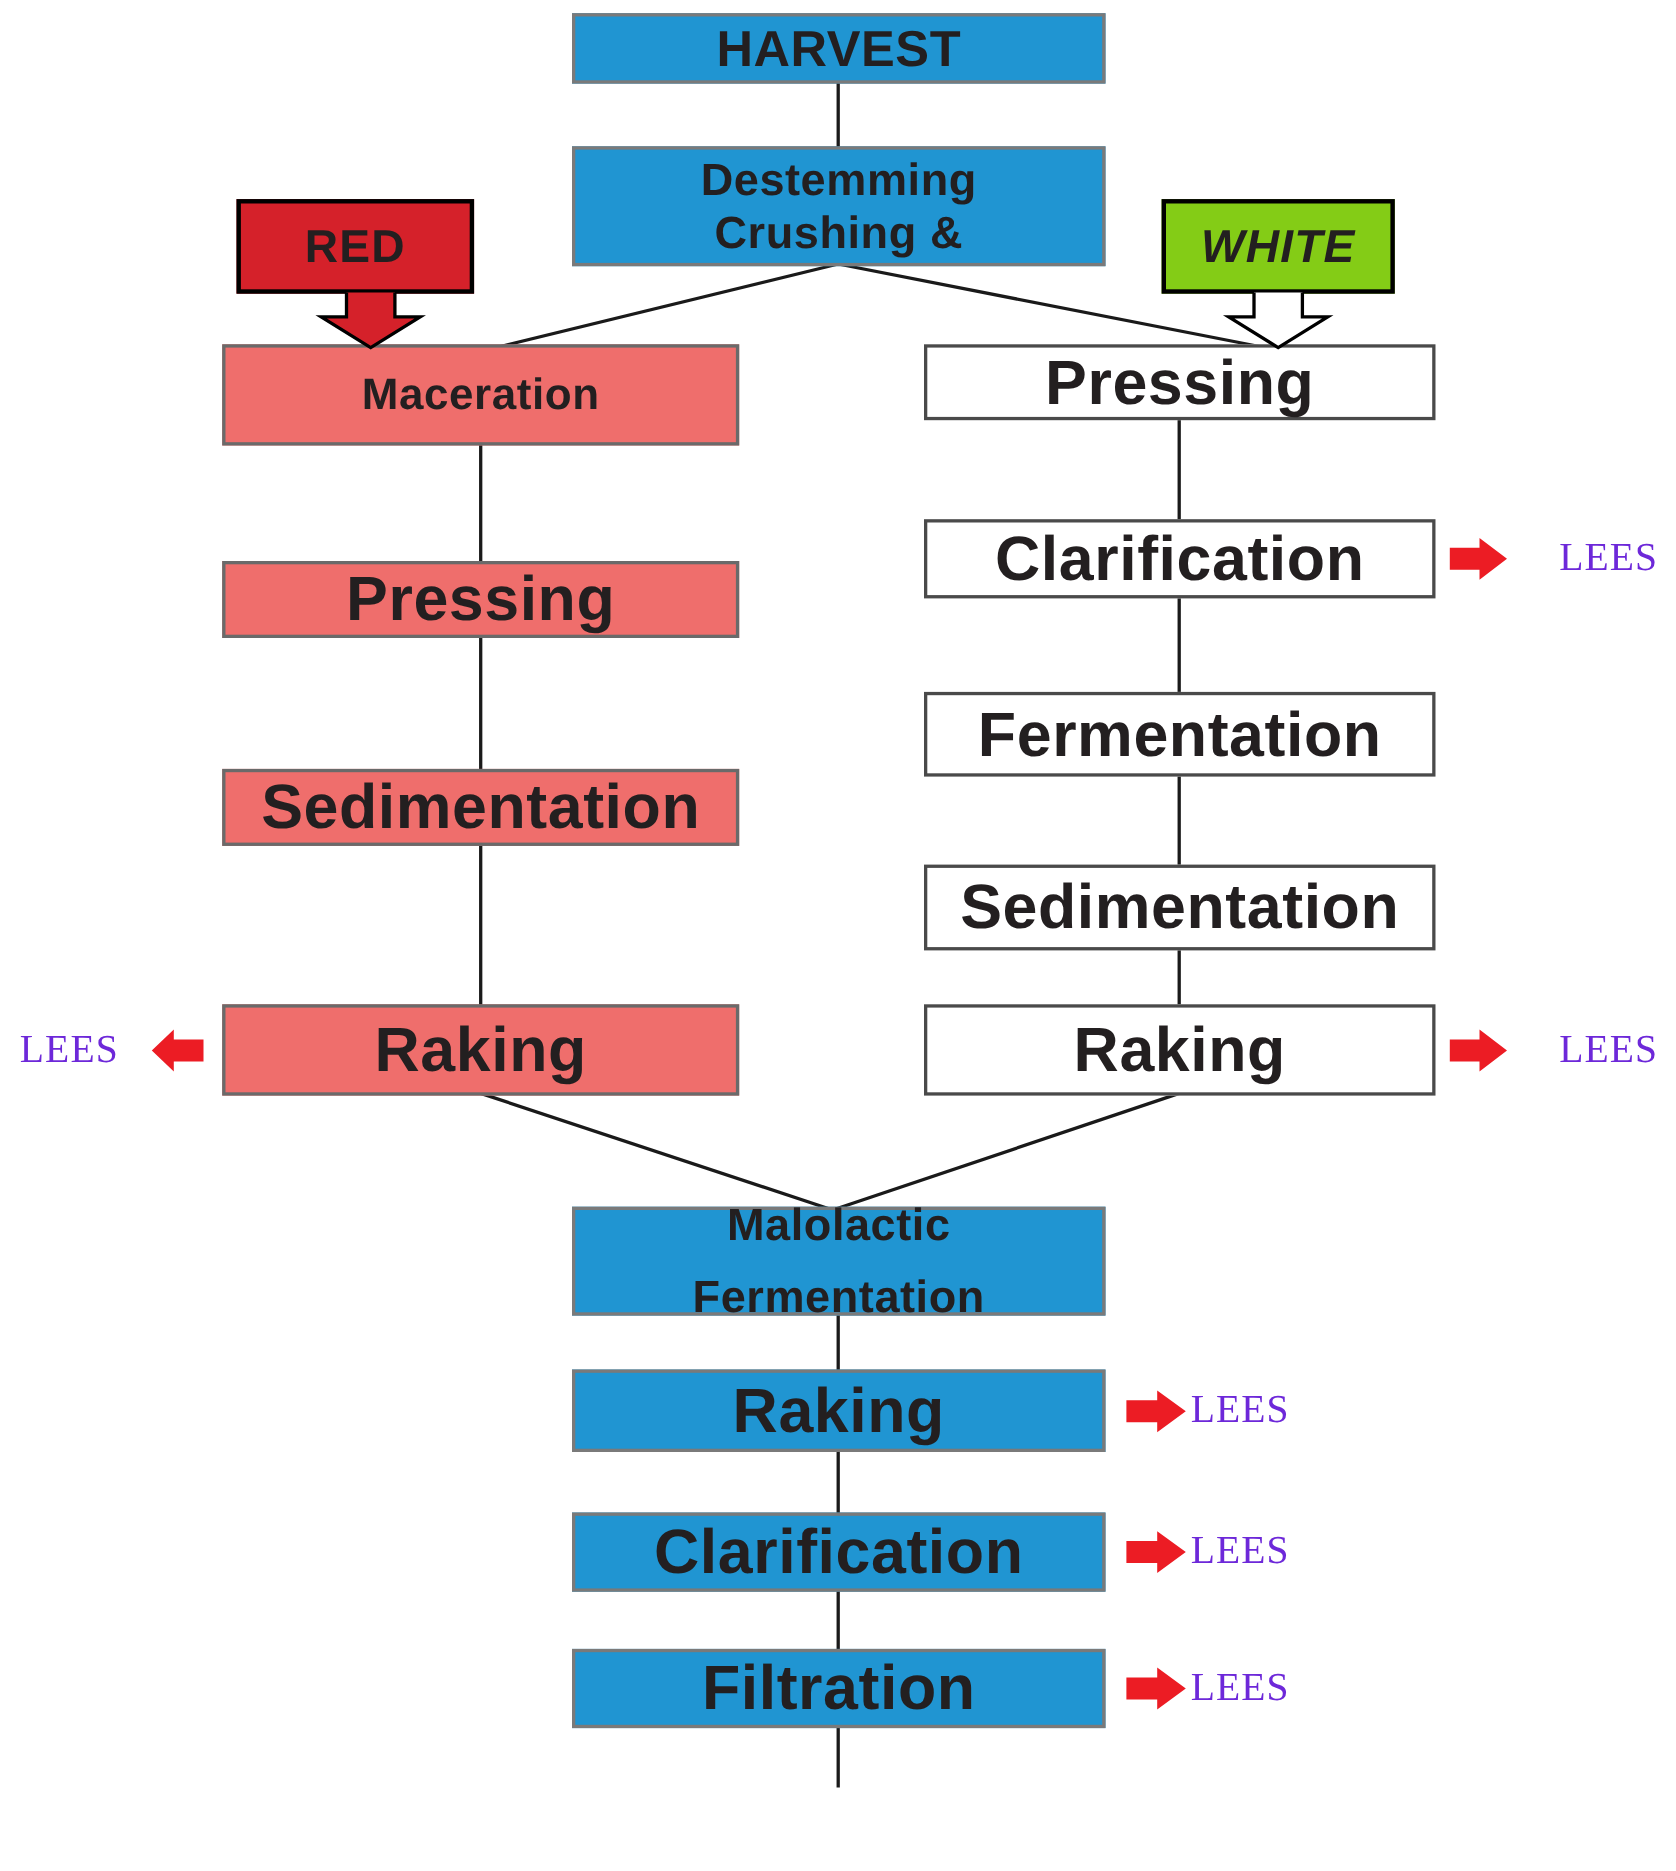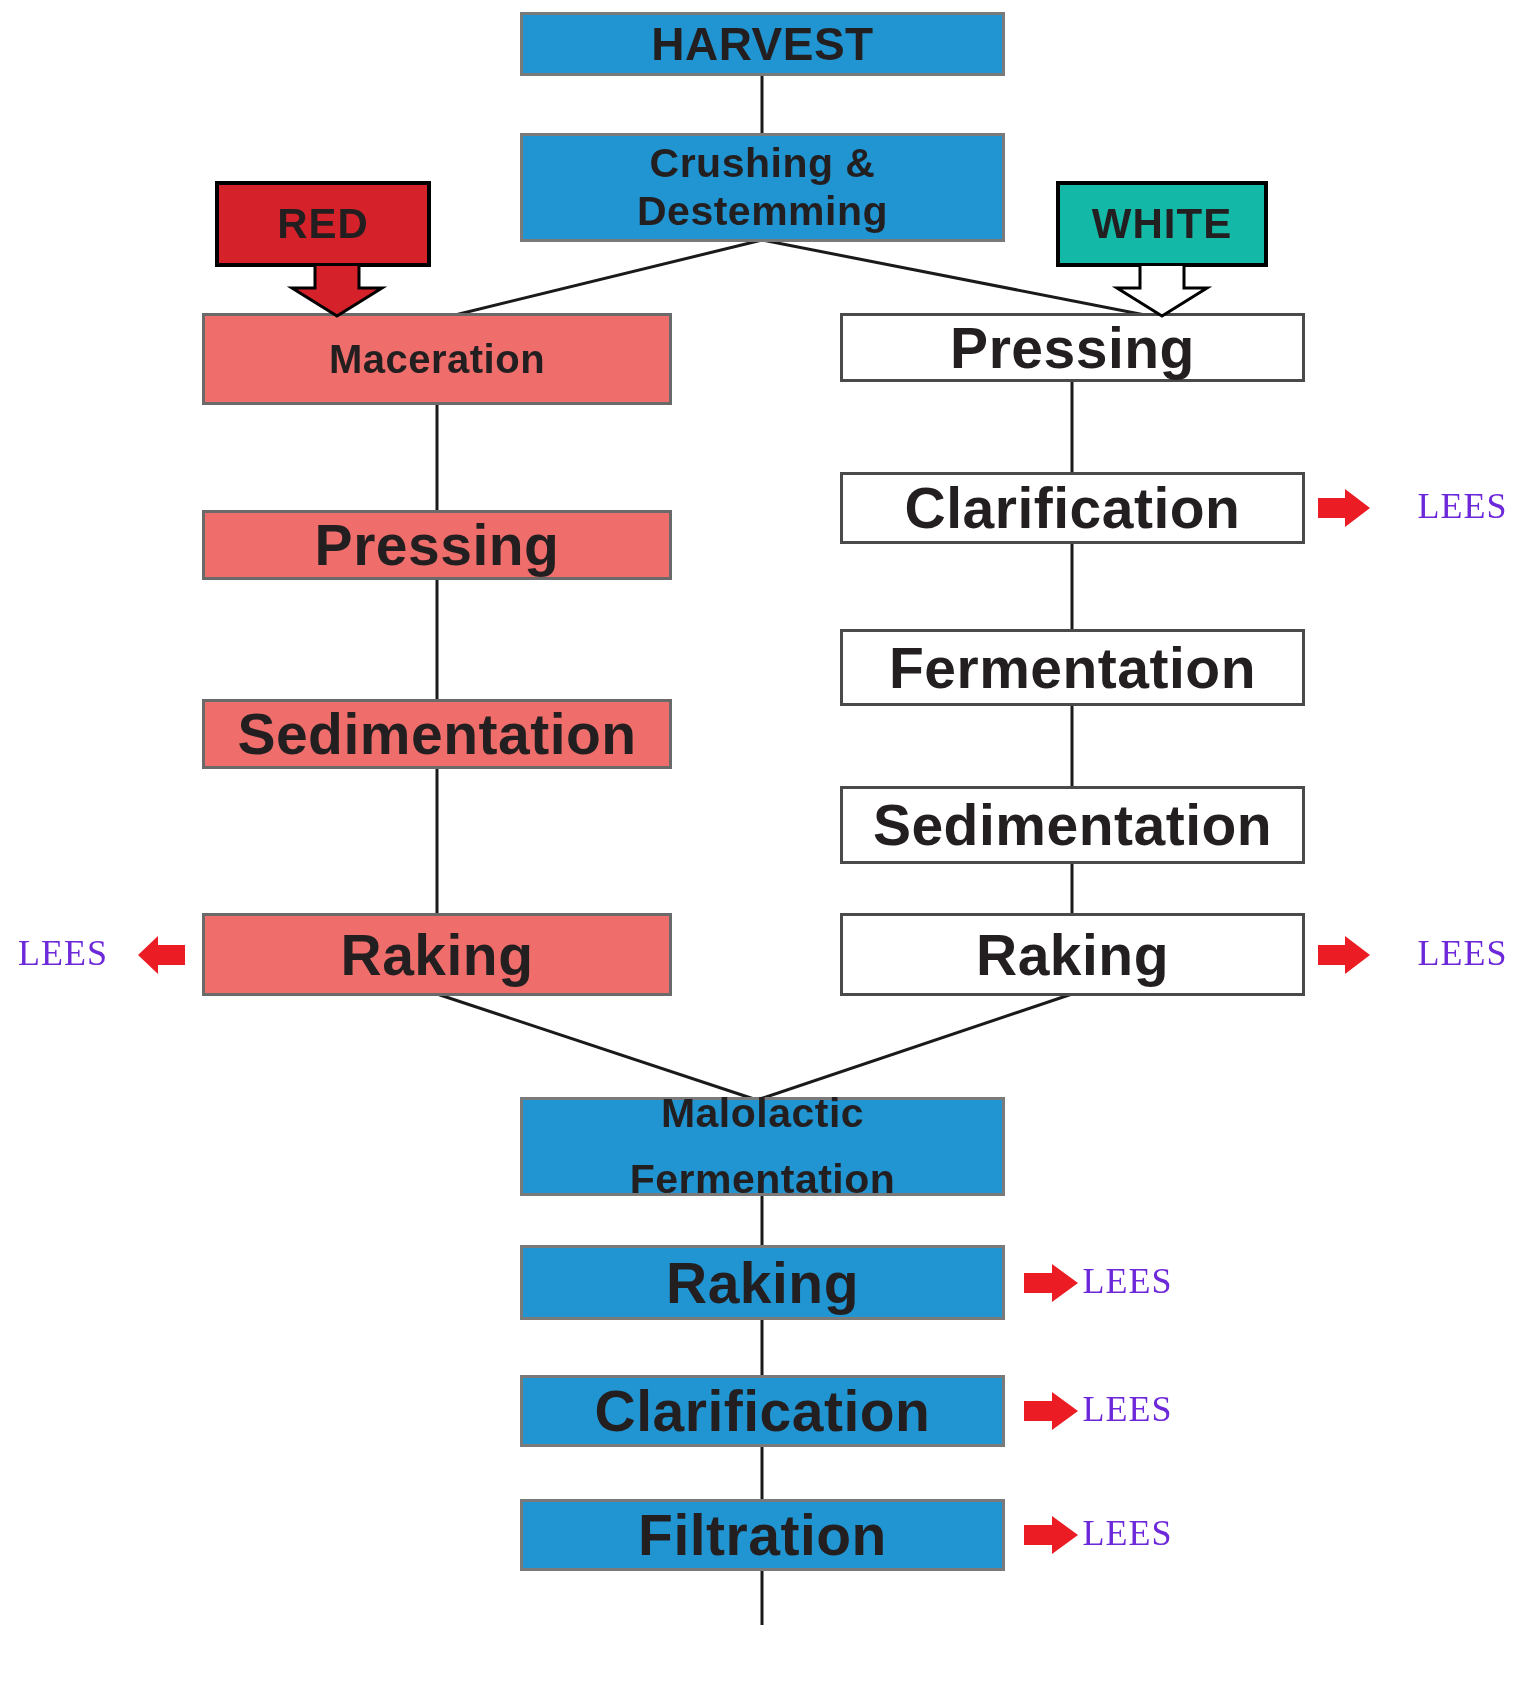--- a/index.html
+++ b/index.html
@@ -22,21 +22,21 @@
     font-weight:bold;
     color:#231f20;
     z-index:2;
     letter-spacing:0.5px;
   }
   .blue{background:#2095d2;border:3px solid #7a7a7a;}
   .salmon{background:#ef6e6c;border:3px solid #6a6a6a;}
   .whitebox{background:#ffffff;border:3px solid #4a4a4a;}
   .tag{border:4px solid #000000;}
   .tag.redfill{background:#d5212a;}
-  .tag.whitefill{background:#14b8a6;}
+  .tag.whitefill{background:#84cc16;font-style:italic;}
   .single{font-size:57px;}
   .twoline{font-size:41px;line-height:1.15;}
   .tagtext{font-size:42px;letter-spacing:1px;}
   .lees{
     position:absolute;
     font-family:"Liberation Serif", serif;
     font-size:36px;
     color:#6d28d9;
     text-align:center;
     z-index:2;
@@ -67,22 +67,22 @@
       <line x1="762" y1="1445" x2="762" y2="1501"></line>
       <line x1="762" y1="1569" x2="762" y2="1625"></line>
     </g>
   </svg>
 
   <div class="box blue single" style="left:520px;top:12px;width:485px;height:64px;font-size:46px;">
     <span>HARVEST</span>
   </div>
 
   <div class="box blue twoline" style="left:520px;top:133px;width:485px;height:109px;">
+    <span>Destemming</span>
     <span>Crushing &amp;</span>
-    <span>Destemming</span>
   </div>
 
   <div class="box tag redfill tagtext" style="left:215px;top:181px;width:216px;height:86px;">
     <span>RED</span>
   </div>
 
   <div class="box tag whitefill tagtext" style="left:1056px;top:181px;width:212px;height:86px;">
     <span>WHITE</span>
   </div>
 

